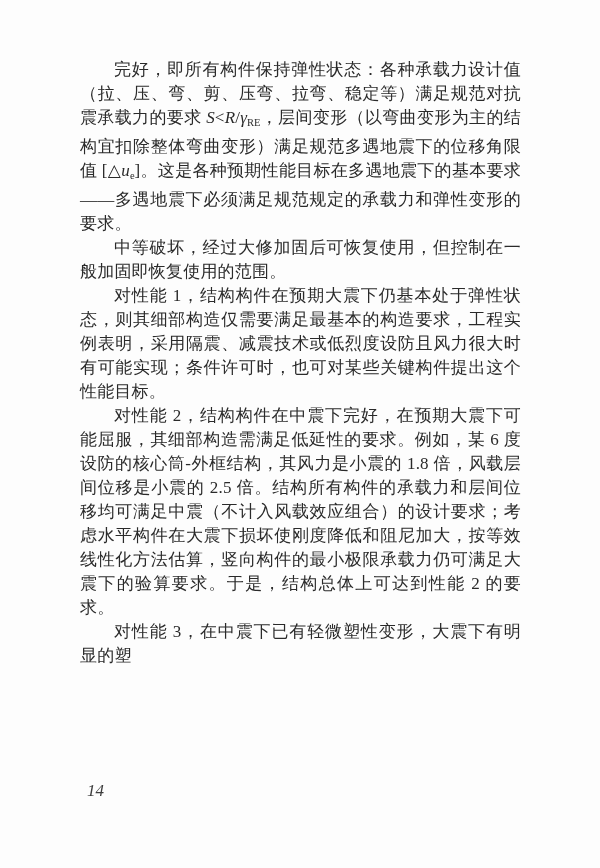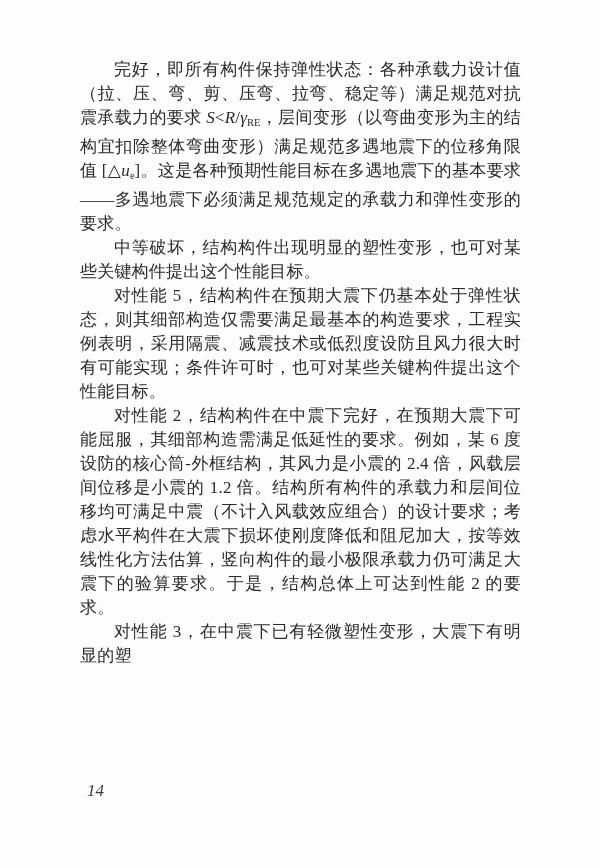--- a/index.html
+++ b/index.html
@@ -54,19 +54,19 @@
     font-style: italic;
     color: #3d3d3d;
   }
 </style>
 </head>
 <body>
 
 <div class="page" style="background: rgb(253, 253, 253); color: rgb(42, 42, 42);">
   <div class="text-block" id="paragraphs">
       <p class="para"><span>完好，即所有构件保持弹性状态：各种承载力设计值（拉、压、弯、剪、压弯、拉弯、稳定等）满足规范对抗震承载力的要求 </span><span class="it">S</span><span>&lt;</span><span class="it">R</span><span>/</span><span class="it">γ</span><span class="sub">RE</span><span>，层间变形（以弯曲变形为主的结构宜扣除整体弯曲变形）满足规范多遇地震下的位移角限值 [△</span><span class="it">u</span><span class="sub">e</span><span>]。这是各种预期性能目标在多遇地震下的基本要求——多遇地震下必须满足规范规定的承载力和弹性变形的要求。</span></p>
-      <p class="para"><span>中等破坏，结构构件出现明显的塑性变形，也可对某些关键构件提出这个性能目标。</span></p>
-      <p class="para"><span>对性能 5，结构构件在预期大震下仍基本处于弹性状态，则其细部构造仅需要满足最基本的构造要求，工程实例表明，采用隔震、减震技术或低烈度设防且风力很大时有可能实现；条件许可时，也可对某些关键构件提出这个性能目标。</span></p>
-      <p class="para"><span>对性能 2，结构构件在中震下完好，在预期大震下可能屈服，其细部构造需满足低延性的要求。例如，某 6 度设防的核心筒-外框结构，其风力是小震的 2.4 倍，风载层间位移是小震的 1.2 倍。结构所有构件的承载力和层间位移均可满足中震（不计入风载效应组合）的设计要求；考虑水平构件在大震下损坏使刚度降低和阻尼加大，按等效线性化方法估算，竖向构件的最小极限承载力仍可满足大震下的验算要求。于是，结构总体上可达到性能 2 的要求。</span></p>
+      <p class="para"><span>中等破坏，经过大修加固后可恢复使用，但控制在一般加固即恢复使用的范围。</span></p>
+      <p class="para"><span>对性能 1，结构构件在预期大震下仍基本处于弹性状态，则其细部构造仅需要满足最基本的构造要求，工程实例表明，采用隔震、减震技术或低烈度设防且风力很大时有可能实现；条件许可时，也可对某些关键构件提出这个性能目标。</span></p>
+      <p class="para"><span>对性能 2，结构构件在中震下完好，在预期大震下可能屈服，其细部构造需满足低延性的要求。例如，某 6 度设防的核心筒-外框结构，其风力是小震的 1.8 倍，风载层间位移是小震的 2.5 倍。结构所有构件的承载力和层间位移均可满足中震（不计入风载效应组合）的设计要求；考虑水平构件在大震下损坏使刚度降低和阻尼加大，按等效线性化方法估算，竖向构件的最小极限承载力仍可满足大震下的验算要求。于是，结构总体上可达到性能 2 的要求。</span></p>
       <p class="para"><span>对性能 3，在中震下已有轻微塑性变形，大震下有明显的塑</span></p>
     </div>
   <div class="page-number">14</div>
 </div>
 
 </body></html>

